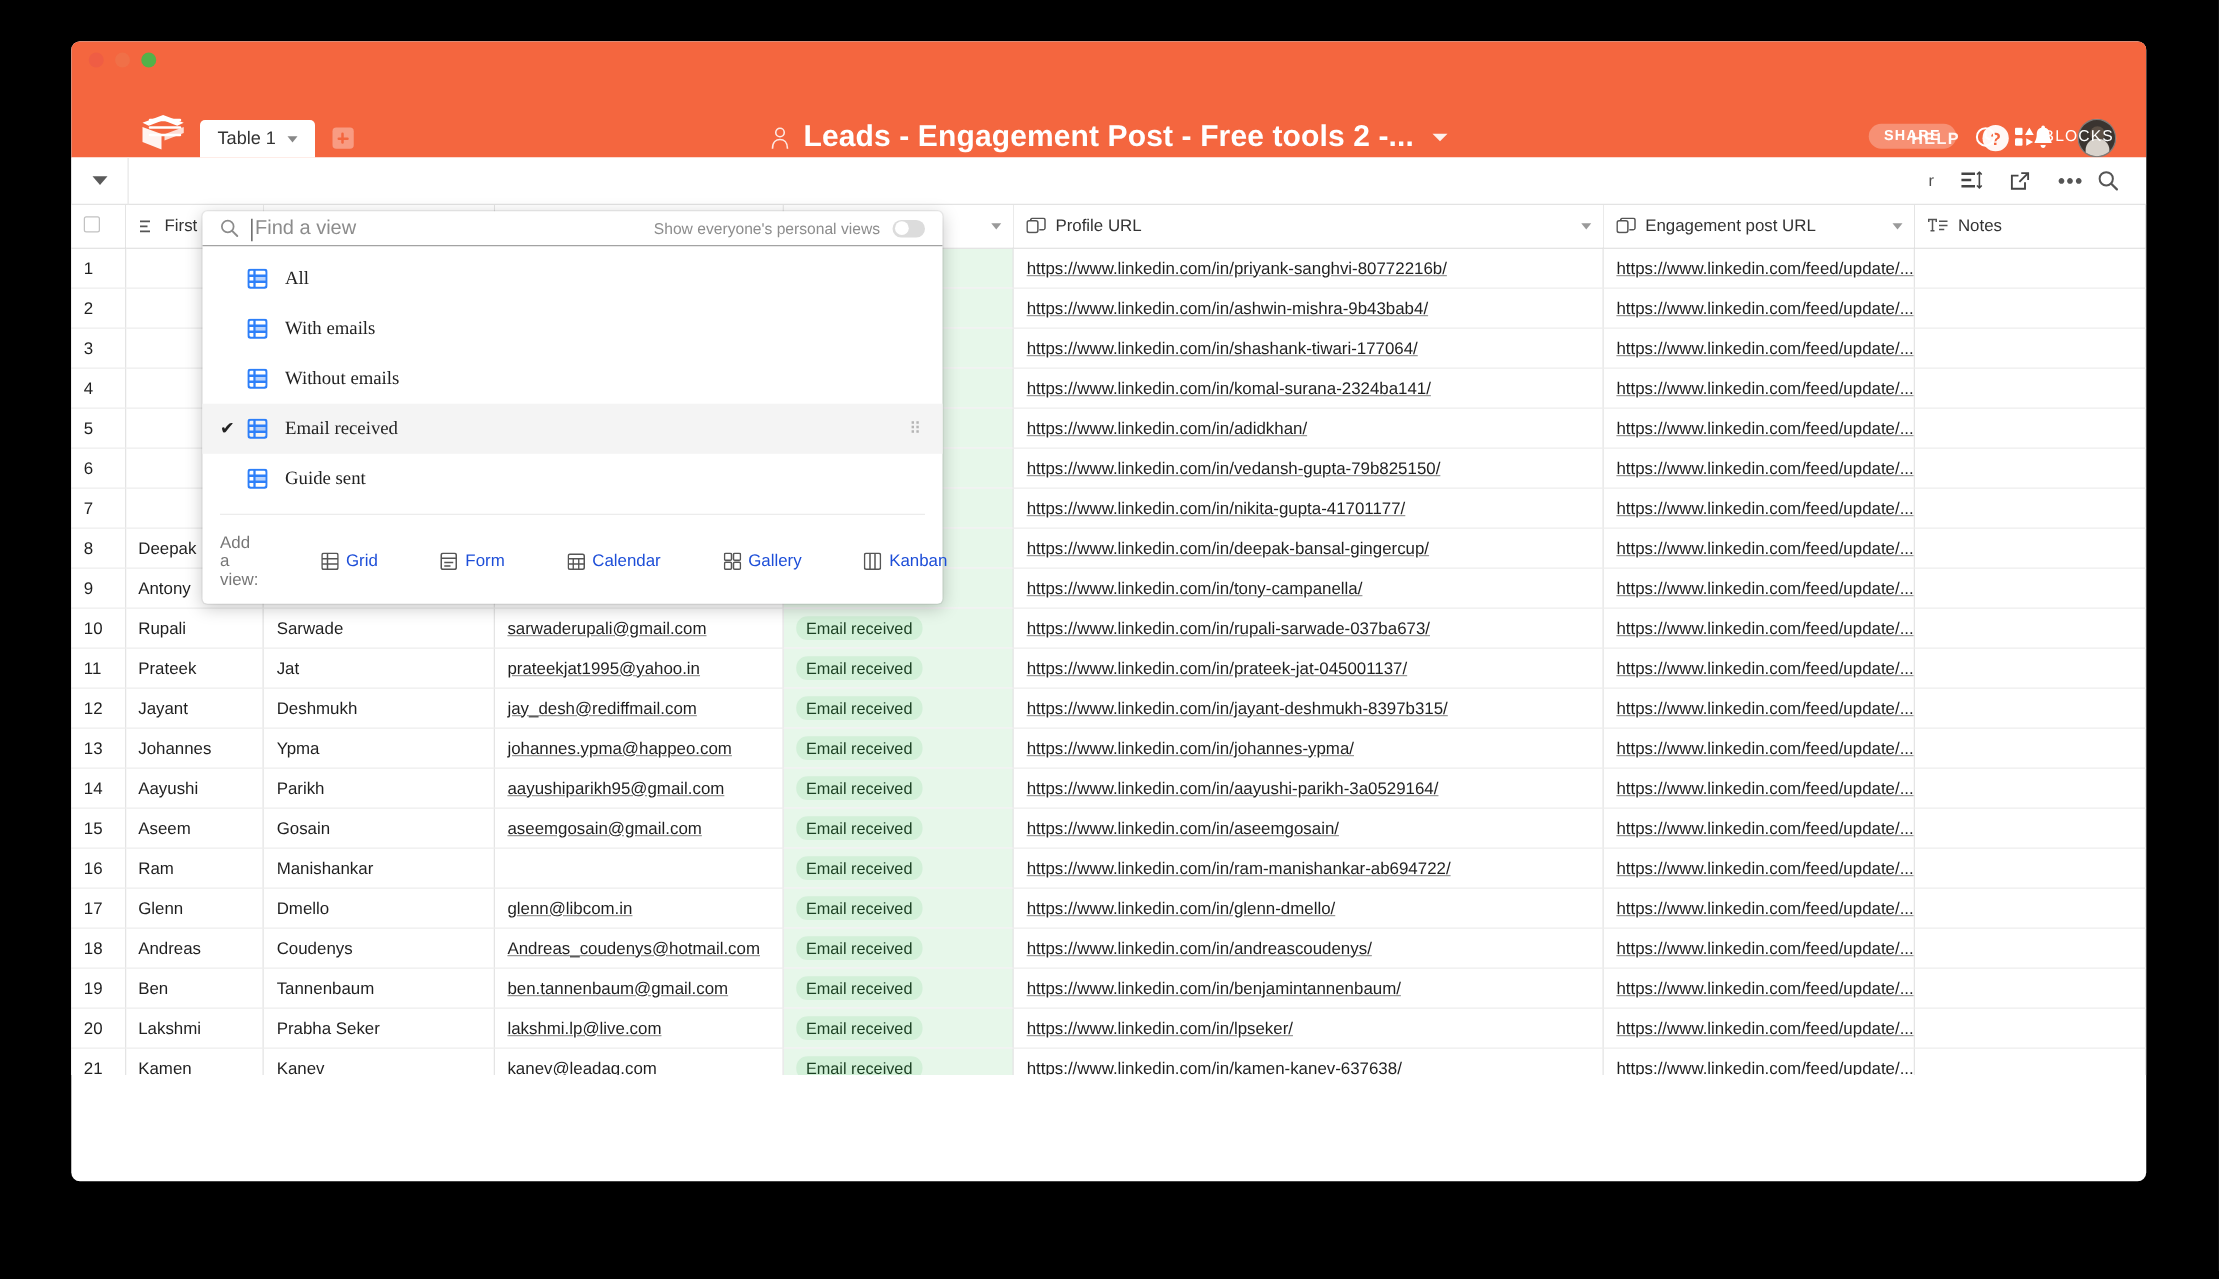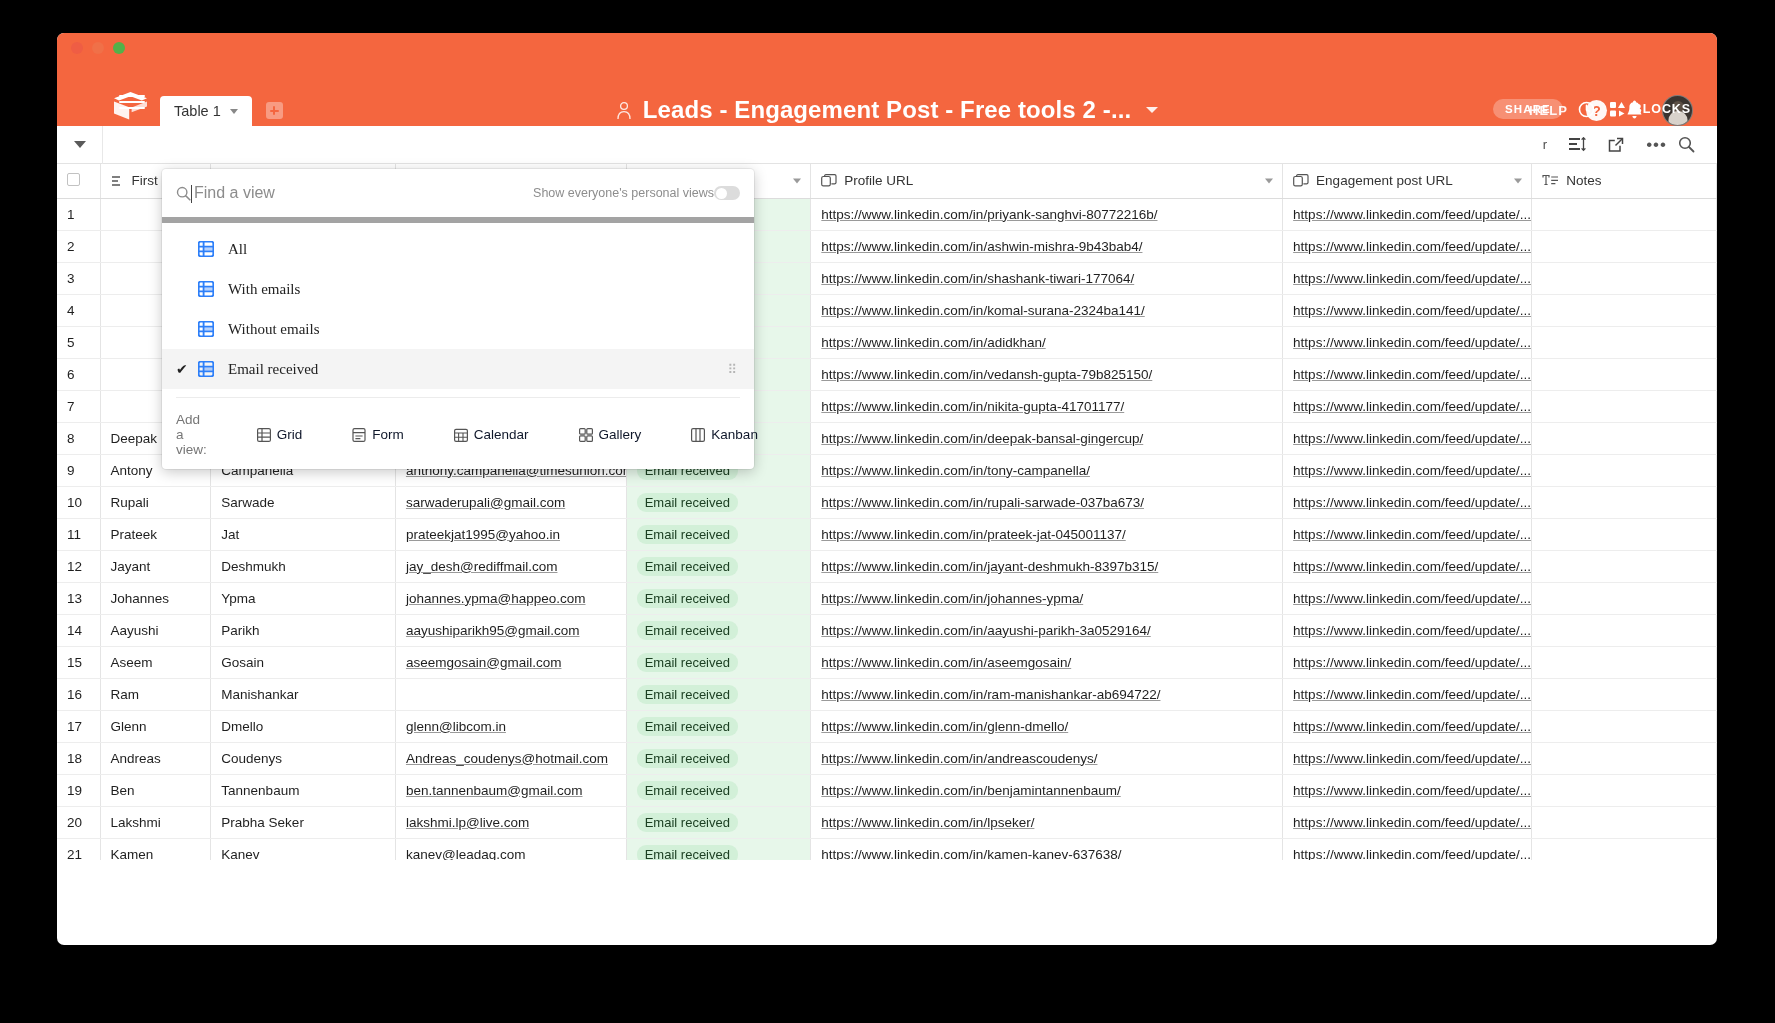--- a/index.html
+++ b/index.html
@@ -141,21 +141,21 @@
     margin-left: auto; margin-right: 26px; margin-bottom: 7px;
     display: flex; align-items: center; gap: 15px;
   }
   .share-pill {
     background: rgba(255,255,255,.28);
     color: #fff; font-size: 11.5px; font-weight: bold;
     letter-spacing: 1.1px;
     padding: 4px 12px; border-radius: 11px;
   }
   .blocks-label {
-    color: #fff; font-size: 12.5px; font-weight: bold; letter-spacing: .9px;
+    color: #fff; font-size: 12.5px; font-weight: normal; letter-spacing: .9px;
     display: flex; align-items: flex-start; gap: 6px;
   }
 
   
   .toolbar {
     position: relative;
     height: 38px;
     background: #fff;
     border-bottom: 1px solid #e3e3e3;
     display: flex; align-items: center;
@@ -251,22 +251,23 @@
     left: 105px; top: 136px;
     width: 592px;
     background: #fff;
     border-radius: 4px;
     box-shadow: 0 3px 14px rgba(0,0,0,.22), 0 0 0 1px rgba(0,0,0,.06);
     z-index: 40;
     padding: 0 0 6px 0;
   }
   .vp-search {
     display: flex; align-items: center;
-    height: 54px; padding: 0 14px;
-    border-bottom: 6px solid #a3a3a3;
+    height: 28px; padding: 0 14px;
+    border-bottom: 1px solid #a3a3a3;
+    gap: 10px;
   }
   .vp-search .vp-input {
     flex: 1;
     font-size: 16px; color: #8c8c8c;
     position: relative;
     padding-left: 3px;
   }
   .vp-search .vp-input::before {
     content: "";
     position: absolute; left: 0; top: 1px;
@@ -298,21 +299,21 @@
     color: #b5b5b5; font-size: 13px; letter-spacing: 1px; line-height: 7px;
   }
   .vp-add {
     border-top: 1px solid #ececec;
     margin: 4px 14px 0 14px;
     padding-top: 14px; padding-bottom: 6px;
     display: flex; align-items: center; gap: 26px;
     font-size: 13.5px; color: #555;
   }
   .vp-add .lbl { color: #767676; }
-  .vp-add .opt { display: flex; align-items: center; gap: 6px; color: #0f172a; padding-left: 24px; }
+  .vp-add .opt { display: flex; align-items: center; gap: 6px; color: #1d4ed8; padding-left: 24px; }
 
   svg { display: block; }
 </style>
 </head>
 <body>
 
 <div id="app-window">
 
   <div class="brand-header">
 
@@ -792,20 +793,31 @@
           <span class="grid-ico">
             <svg width="16" height="16" viewBox="0 0 14 14">
               <rect x="0.6" y="0.6" width="12.8" height="12.8" rx="1.8" fill="none" stroke="#2d7ff9" stroke-width="1.6"></rect>
               <path d="M0.6 4.9 L13.4 4.9 M0.6 9.1 L13.4 9.1 M4.9 0.6 L4.9 13.4" stroke="#2d7ff9" stroke-width="1.6"></path>
               <rect x="5.6" y="5.6" width="7.2" height="2.8" fill="#2d7ff9" opacity=".35"></rect>
             </svg>
           </span>
           <span>Email received</span>
           <span class="vp-drag">⠿</span>
         </div>
+        <div class="vp-item">
+          <span class="vp-check"></span>
+          <span class="grid-ico">
+            <svg width="16" height="16" viewBox="0 0 14 14">
+              <rect x="0.6" y="0.6" width="12.8" height="12.8" rx="1.8" fill="none" stroke="#2d7ff9" stroke-width="1.6"></rect>
+              <path d="M0.6 4.9 L13.4 4.9 M0.6 9.1 L13.4 9.1 M4.9 0.6 L4.9 13.4" stroke="#2d7ff9" stroke-width="1.6"></path>
+              <rect x="5.6" y="5.6" width="7.2" height="2.8" fill="#2d7ff9" opacity=".35"></rect>
+            </svg>
+          </span>
+          <span>Guide sent</span>
+        </div>
       </div>
 
     <div class="vp-add">
       <span class="lbl">Add a view:</span>
       <span class="opt">
         <span>
           <svg width="14" height="14" viewBox="0 0 14 14">
             <rect x="0.6" y="0.6" width="12.8" height="12.8" rx="1.5" fill="none" stroke="#555" stroke-width="1.2"></rect>
             <path d="M0.6 5 L13.4 5 M0.6 9.2 L13.4 9.2 M5 0.6 L5 13.4" stroke="#555" stroke-width="1.2"></path>
           </svg>

